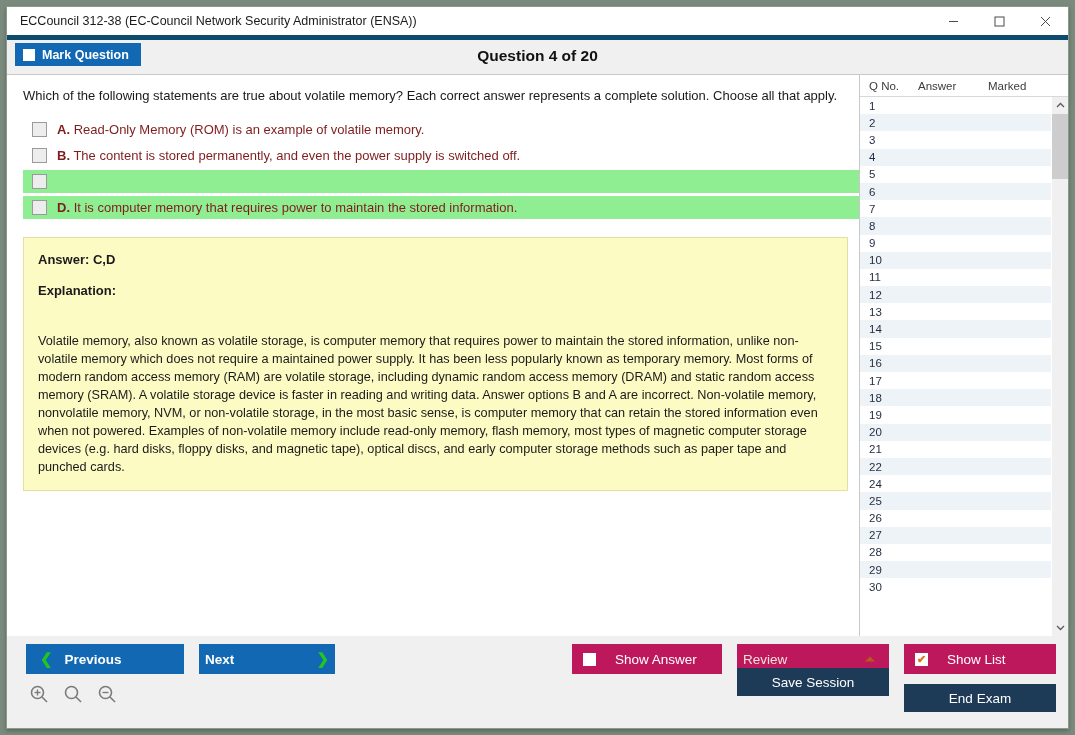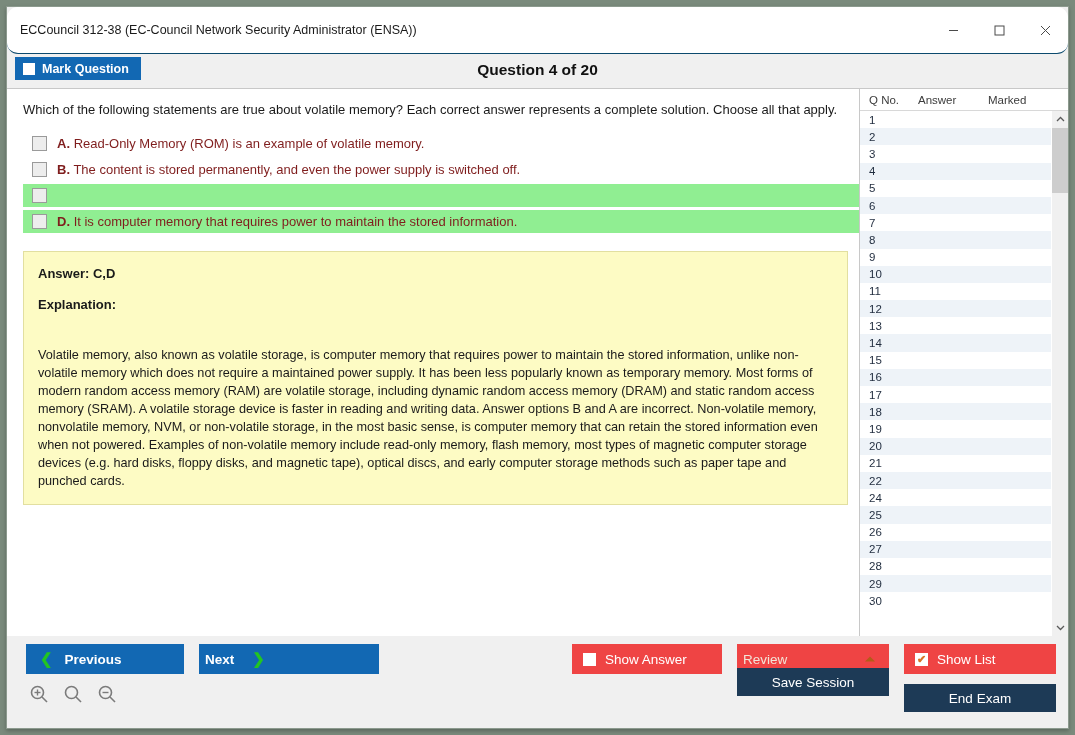--- a/index.html
+++ b/index.html
@@ -15,26 +15,25 @@
     left: 6px; top: 6px;
     width: 1063px; height: 723px;
     background: #f0f0f0;
     border: 1px solid #8c9a8e;
     box-shadow: 0 2px 4px rgba(0,0,0,0.25);
     display: flex; flex-direction: column;
   }
 
   
   .titlebar {
-    height: 47px;
+    height: 33px;
     background: #ffffff;
     display: flex; align-items: center;
     flex: 0 0 auto;
-    border-bottom: 1px solid #0c4a6e;
-    border-radius: 11px;
+    border-bottom: 5px solid #0c4a6e;
   }
   .titlebar-text {
     font-size: 12.5px; color: #1a1a1a;
     padding-left: 13px; flex: 1 1 auto;
     white-space: nowrap; overflow: hidden;
   }
   .win-btns { display: flex; height: 31px; }
   .win-btn {
     width: 46px; height: 31px;
     display: flex; align-items: center; justify-content: center;
@@ -199,25 +198,25 @@
   }
   .btn {
     position: absolute;
     border: none; cursor: pointer;
     font-size: 13.5px; font-weight: bold;
     color: #ffffff;
     display: flex; align-items: center;
     font-family: "Liberation Sans", sans-serif;
   }
   .btn-blue { background: #1268b3; }
-  .btn-orange { background: #ef4444; }
+  .btn-orange { background: #be185d; gap: 10px; }
   .btn-navy { background: #1d3a56; font-weight: normal; font-size: 13.5px; }
 
   #prev-btn { left: 19px; top: 8px; width: 158px; height: 30px; padding-left: 14px; }
-  #next-btn { left: 192px; top: 8px; width: 180px; height: 30px; justify-content: flex-start; }
+  #next-btn { left: 192px; top: 8px; width: 136px; height: 30px; justify-content: space-between; }
   #show-answer-btn { left: 565px; top: 8px; width: 150px; height: 30px; padding-left: 11px; }
   #review-btn { left: 730px; top: 8px; width: 152px; height: 30px; 
                 font-weight: normal; color: #f2e4d8; }
   #show-list-btn { left: 897px; top: 8px; width: 152px; height: 30px; padding-left: 11px; }
   #save-session-btn { left: 730px; top: 32px; width: 152px; height: 28px; justify-content: center; }
   #end-exam-btn { left: 897px; top: 48px; width: 152px; height: 28px; justify-content: center; }
 
   .chev-green { color: #22c522; font-size: 15px; font-weight: bold; margin-right: 0; }
   .sq-white {
     width: 13px; height: 13px; background: #ffffff; display: inline-block;

